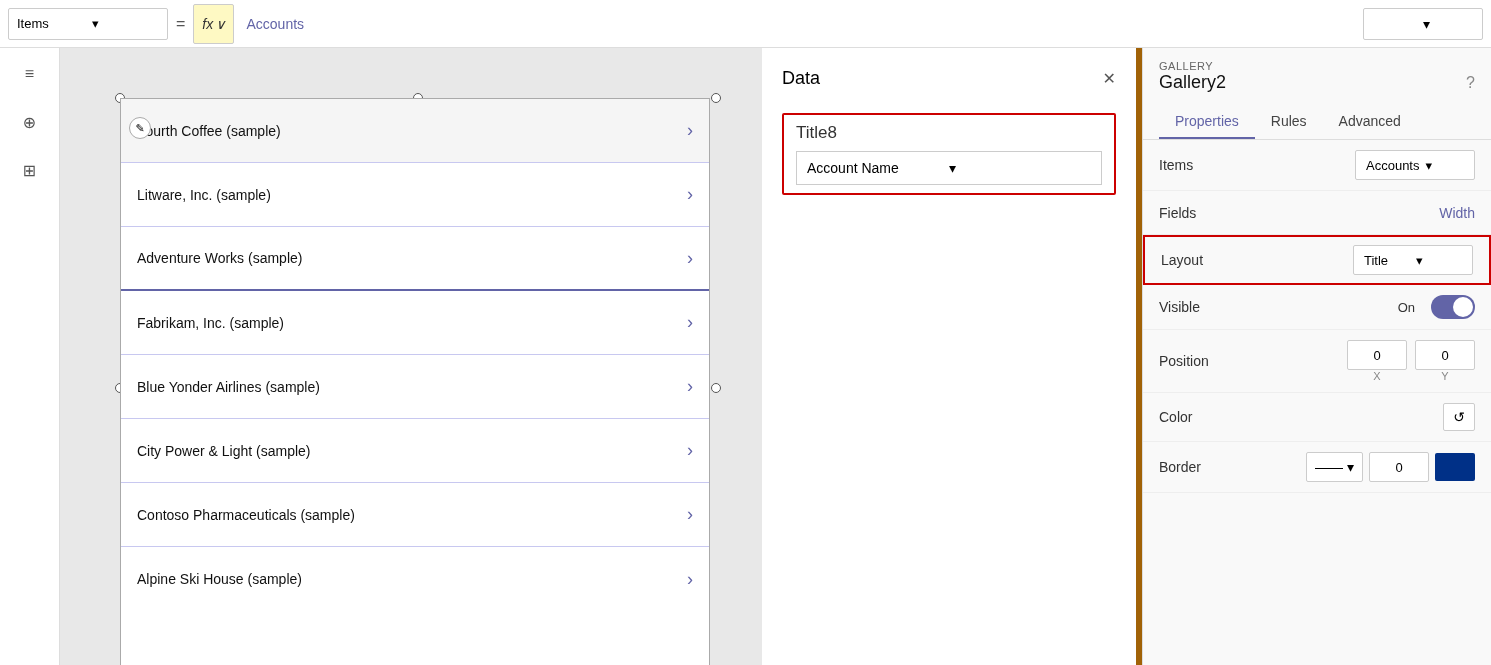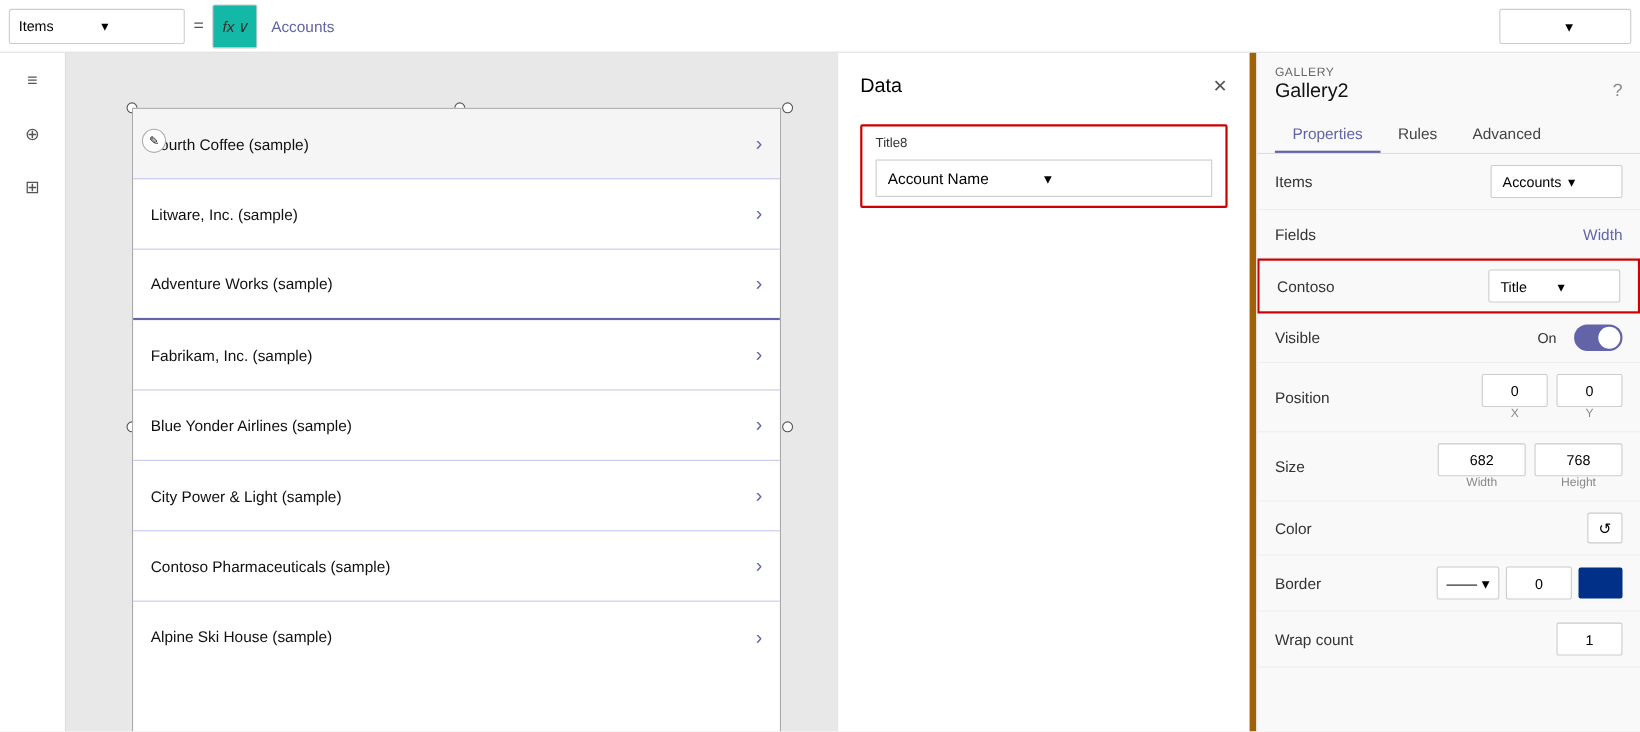--- a/index.html
+++ b/index.html
@@ -29,21 +29,21 @@
     }
     .top-bar-dropdown span { flex: 1; font-size: 13px; }
     .equals-icon { font-size: 16px; color: #555; padding: 0 4px; }
     .fx-btn {
       display: flex;
       align-items: center;
       border: 1px solid #ccc;
       border-radius: 2px;
       padding: 4px 8px;
       height: 40px;
-      background: #14b8a6;
+      background: #fef9c3;
       cursor: pointer;
       font-style: italic;
       font-size: 14px;
       color: #333;
       gap: 2px;
     }
     .formula-text {
       color: #6264a7;
       font-size: 14px;
       padding: 4px 8px;
@@ -158,21 +158,21 @@
     }
     .data-panel-body {
       padding: 12px 20px;
     }
     .data-field-box {
       border: 2px solid #c00;
       border-radius: 2px;
       padding: 8px 12px;
     }
     .data-field-title {
-      font-size: 12px;
+      font-size: 17px;
       color: #333;
       margin-bottom: 8px;
     }
     .data-field-dropdown {
       display: flex;
       align-items: center;
       border: 1px solid #ccc;
       border-radius: 0;
       padding: 8px 10px;
       cursor: pointer;
@@ -471,21 +471,21 @@
       </div>
 
       <div class="props-row">
         <span class="props-row-label">Fields</span>
         <div class="props-row-value">
           <span class="edit-link">Width</span>
         </div>
       </div>
 
       <div class="layout-row">
-        <span class="props-row-label">Contoso</span>
+        <span class="props-row-label">Layout</span>
         <div class="props-row-value">
           <div class="props-dropdown">
             <span>Title</span>
             <span>▾</span>
           </div>
         </div>
       </div>
 
       <div class="props-row">
         <span class="props-row-label">Visible</span>
@@ -506,35 +506,20 @@
               <span class="coord-label">X</span>
             </div>
             <div class="coord-group">
               <input class="props-input props-input-small" type="text" value="0" style="">
               <span class="coord-label">Y</span>
             </div>
           </div>
         </div>
       </div>
 
-      <div class="props-row">
-        <span class="props-row-label">Size</span>
-        <div class="props-row-value">
-          <div class="size-row">
-            <div class="coord-group">
-              <input class="props-input props-input-medium" type="text" value="682" style="">
-              <span class="coord-label">Width</span>
-            </div>
-            <div class="coord-group">
-              <input class="props-input props-input-medium" type="text" value="768" style="">
-              <span class="coord-label">Height</span>
-            </div>
-          </div>
-        </div>
-      </div>
 
       <div class="props-row">
         <span class="props-row-label">Color</span>
         <div class="props-row-value">
           <div class="color-swatch">↺</div>
         </div>
       </div>
 
       <div class="props-row">
         <span class="props-row-label">Border</span>
@@ -543,22 +528,16 @@
             <div class="border-style-dropdown">
               <span>——</span>
               <span>▾</span>
             </div>
             <input class="props-input props-input-small" type="text" value="0" style="">
             <div class="border-color-swatch" style="background:#003087;width:40px;height:28px;border-radius:2px;cursor:pointer;"></div>
           </div>
         </div>
       </div>
 
-      <div class="props-row">
-        <span class="props-row-label">Wrap count</span>
-        <div class="props-row-value">
-          <input class="props-input props-input-small" type="text" value="1" style="">
-        </div>
-      </div>
     </div>
   </div>
 
 </div>
 
 </body></html>

